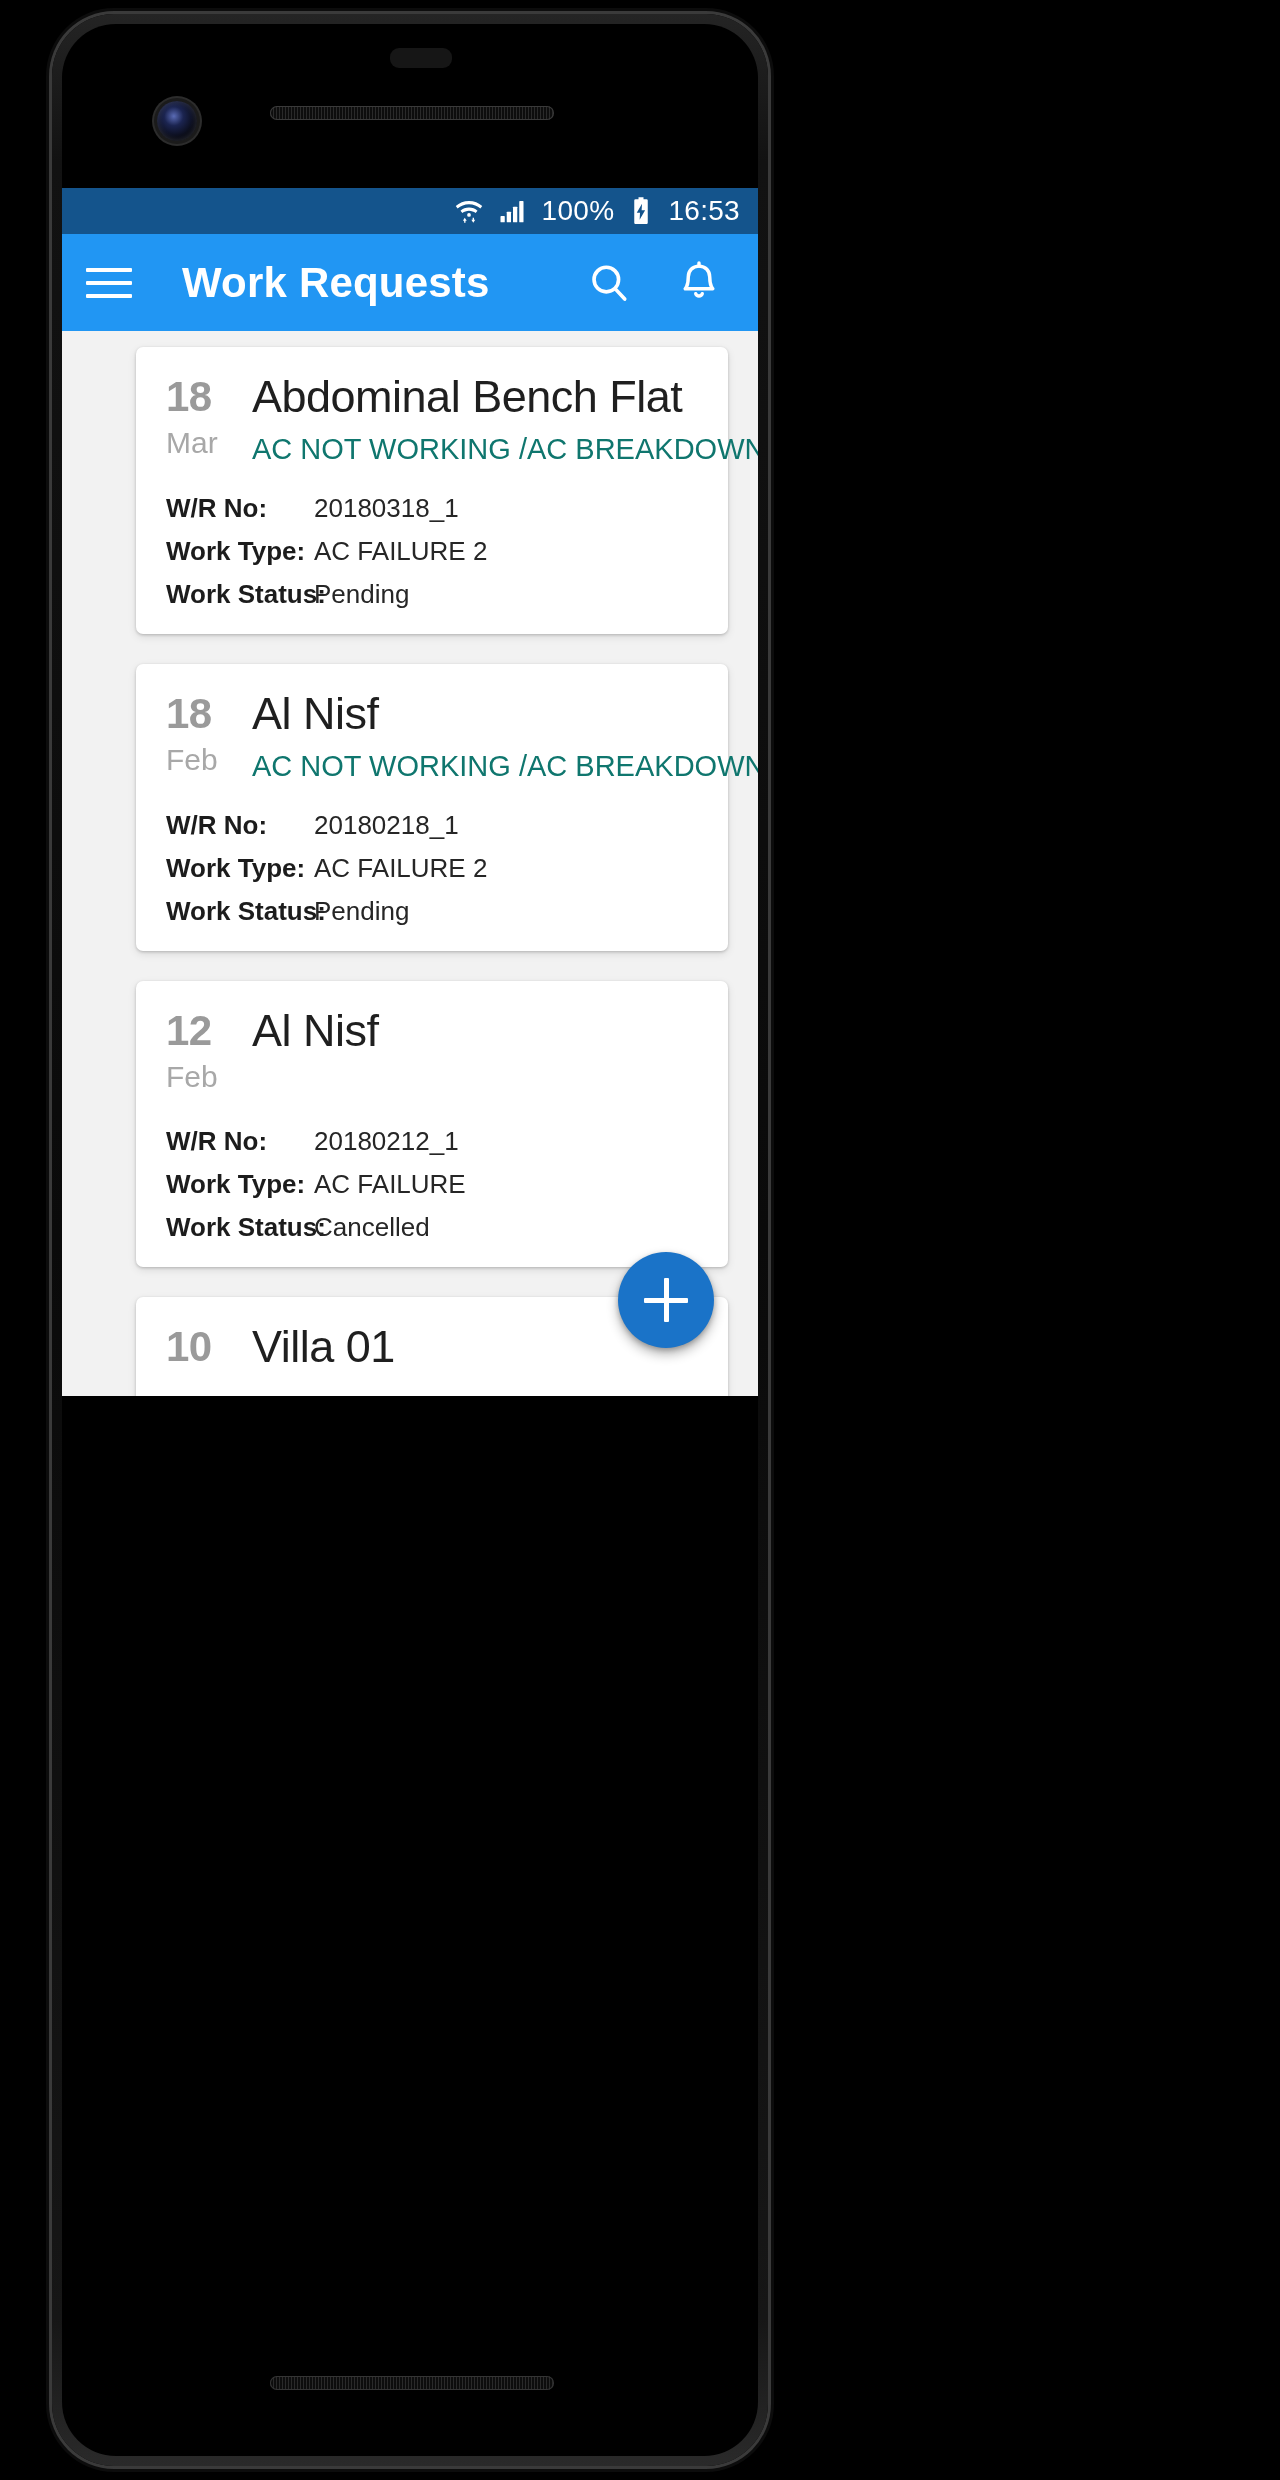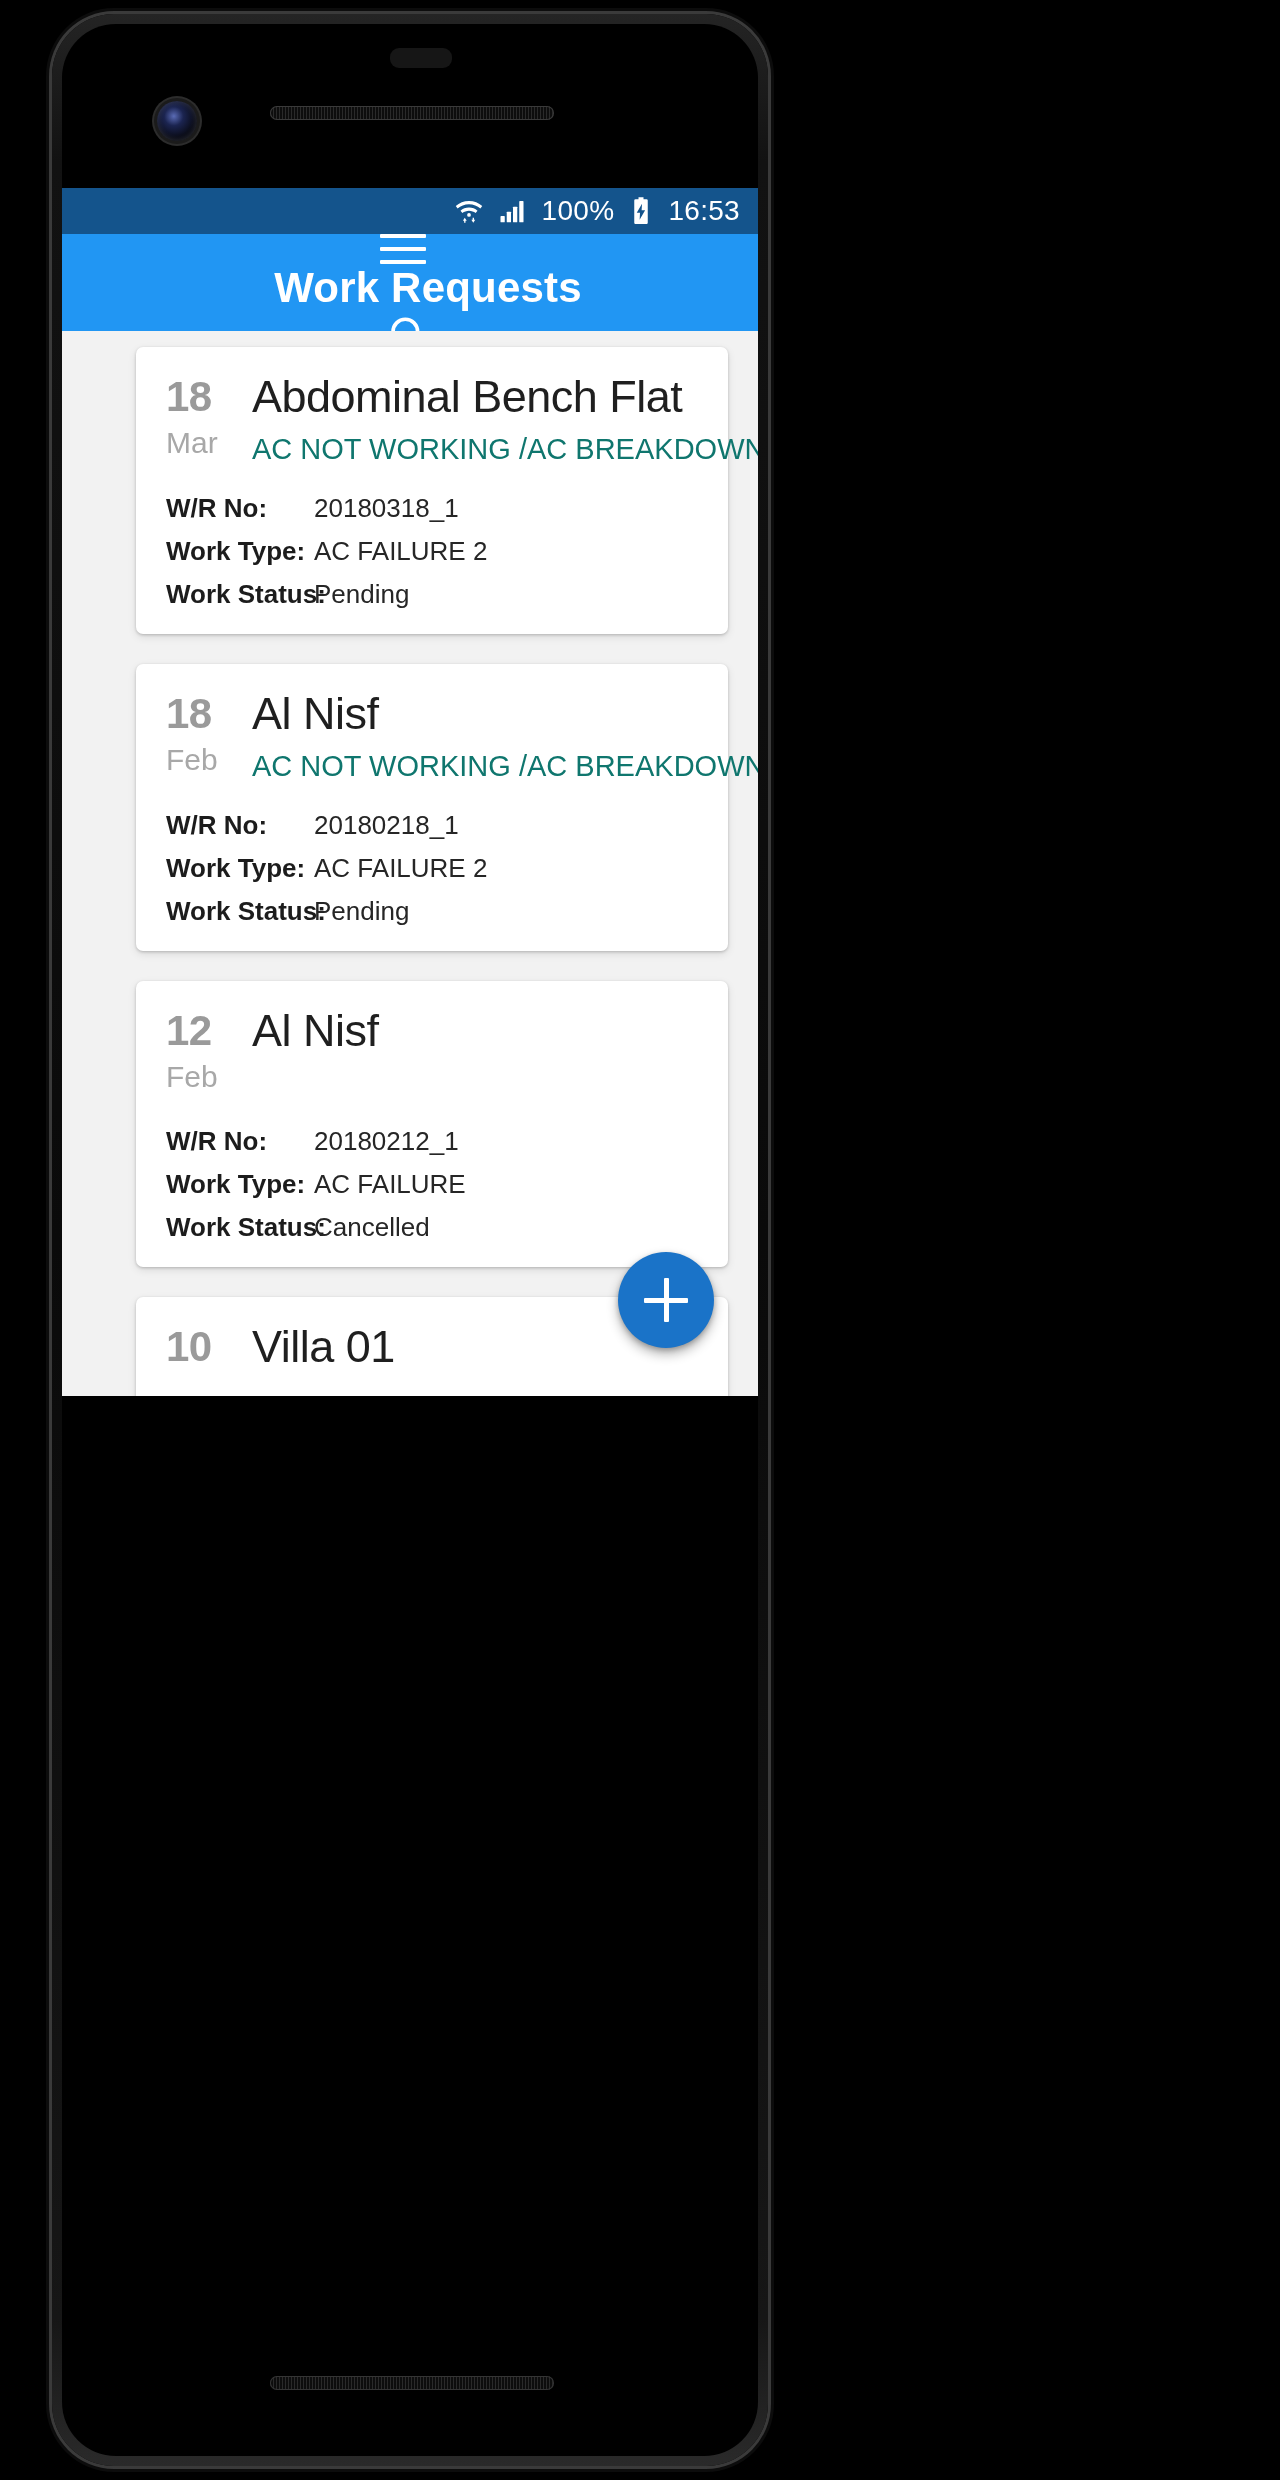--- a/index.html
+++ b/index.html
@@ -114,21 +114,20 @@
   .ico-svg { display: block; }
 
   
   #app-bar {
     height: 97px;
     background: #2196f3;
     display: flex;
     align-items: center;
     padding: 0 28px 0 24px;
     color: #ffffff;
-    flex-direction: column;
   }
   #menu-button {
     width: 56px; height: 56px;
     display: flex; flex-direction: column;
     justify-content: center; gap: 9px;
     cursor: pointer;
   }
   #menu-button span {
     display: block; height: 4px; width: 46px;
     background: #ffffff; border-radius: 1px;

